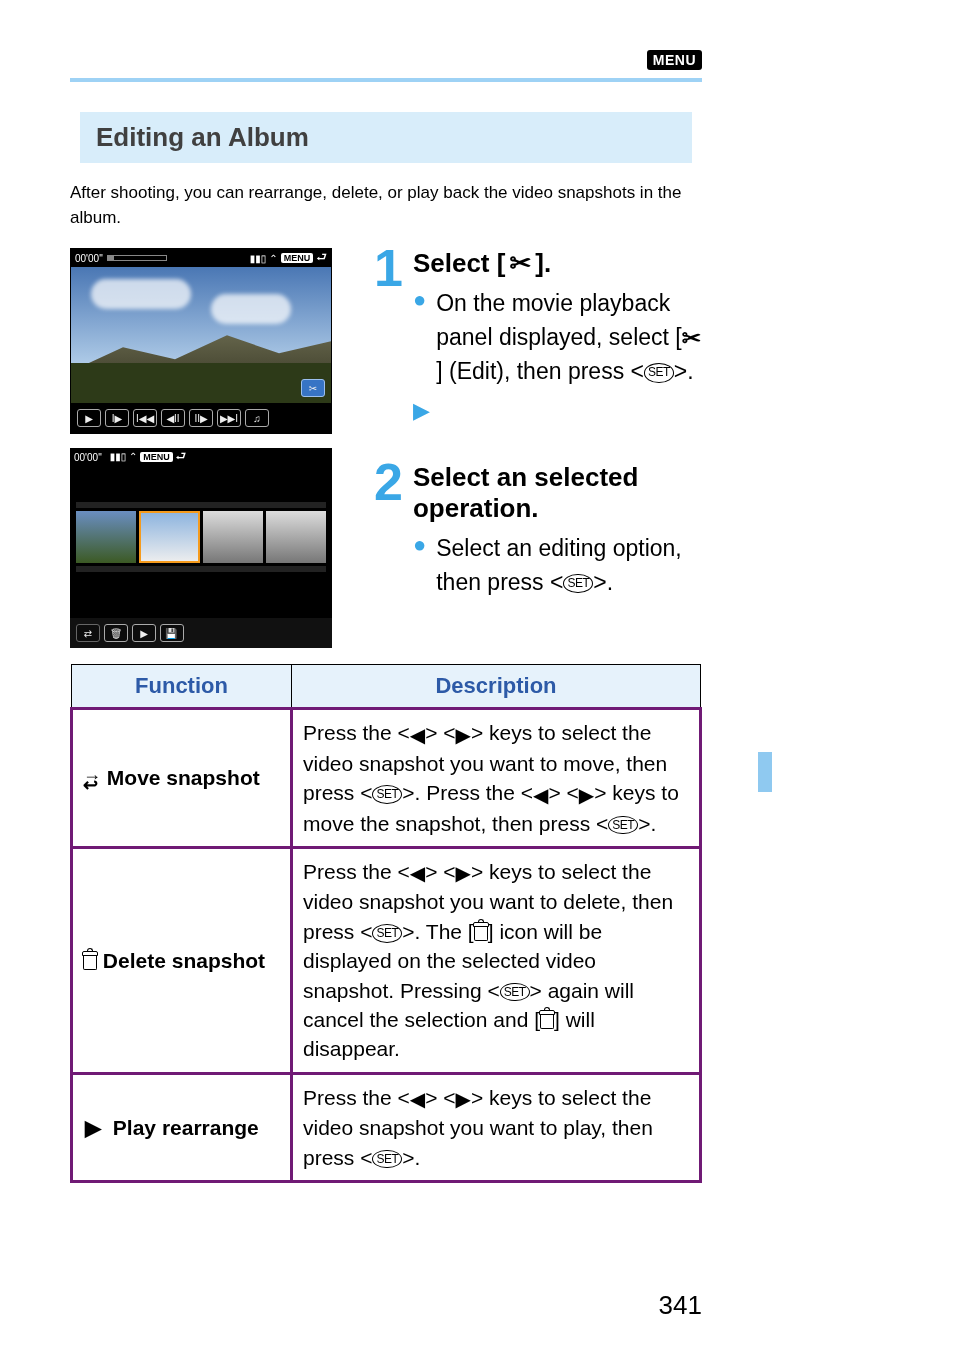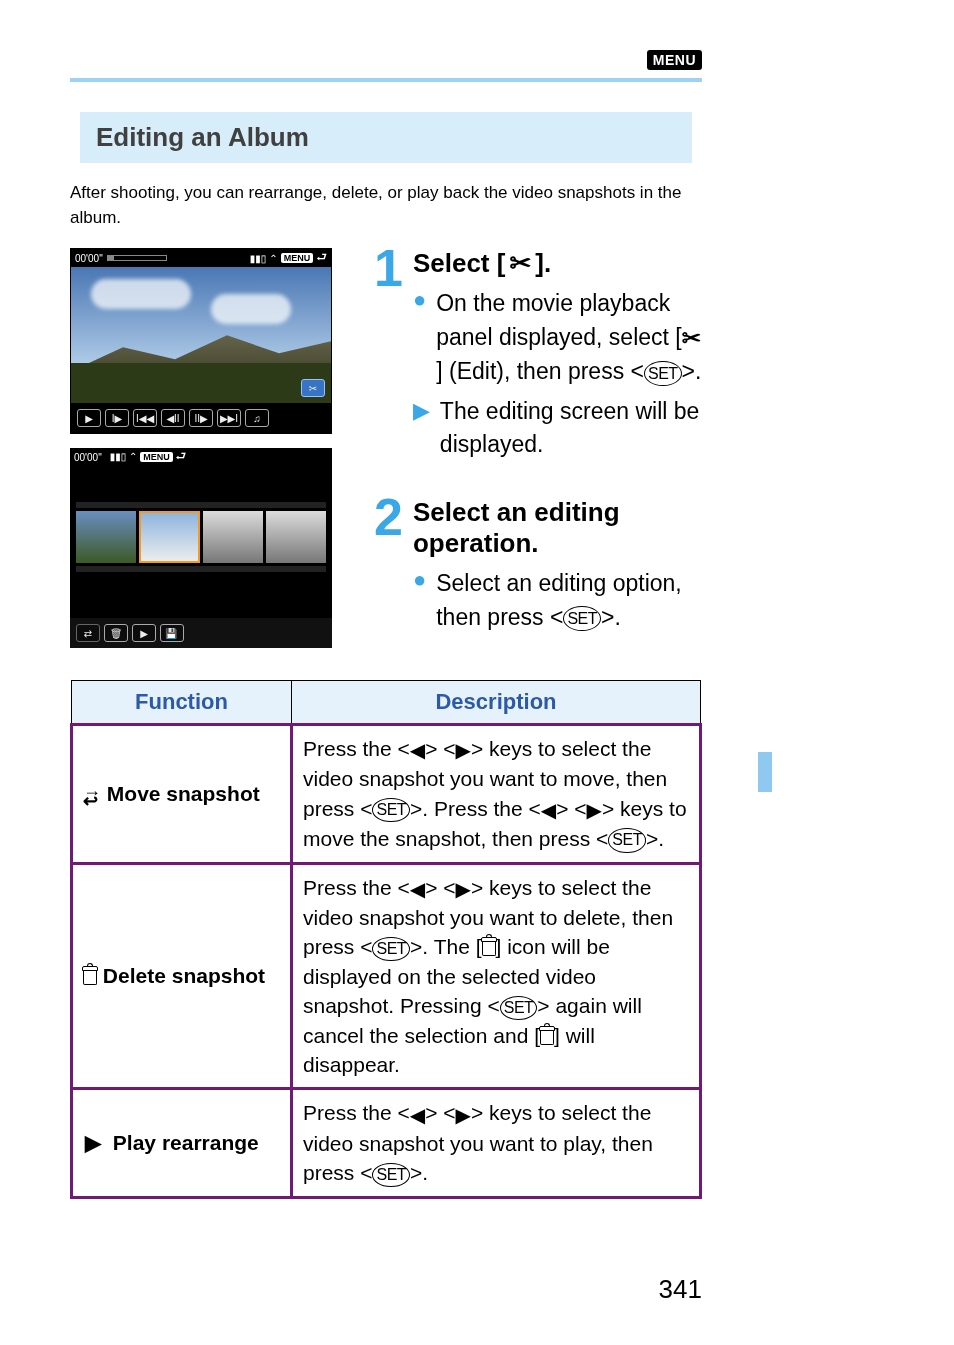--- a/index.html
+++ b/index.html
@@ -39,29 +39,29 @@
   .num { font-size:52px; font-weight:bold; line-height:0.8; }
   .n1 { color:#3aa7e6; }
   .n2 { color:#3aa7e6; }
   .step-title { font-size:26px; font-weight:bold; margin:0 0 8px 0; display:flex; align-items:center; gap:4px; flex-wrap:wrap;}
   .bullets { list-style:none; padding:0; margin:0 0 22px 0; }
   .bullets li { font-size:23px; line-height:1.45; display:flex; gap:10px; margin-bottom:6px;}
   .dot { color:#3aa7e6; font-size:22px; line-height:1.2; flex:none;}
   .arrow { color:#3aa7e6; font-size:22px; flex:none;}
   .inline-icon { display:inline-flex; align-items:center; justify-content:center; vertical-align:middle;}
   .scissors { font-weight:bold; }
-  .set-icon { display:inline-block; border:1.5px solid #000; border-radius:50%; font-size:16px; padding:0 3px; font-family: Arial; vertical-align:middle; letter-spacing:-0.5px; font-weight:normal;}
+  .set-icon { display:inline-block; border:1.5px solid #000; border-radius:50%; font-size:12px; padding:0 3px; font-family: Arial; vertical-align:middle; letter-spacing:-0.5px; font-weight:normal;}
   .key-tri { display:inline-block; vertical-align:middle; font-size:20px;}
   table.ftable { border-collapse:collapse; width:100%; margin-top:16px; font-size:21px;}
   table.ftable th { background:#e6f2fb; color:#2d5aa7; font-weight:bold; padding:8px; border:1px solid #000; text-align:center; font-size:22px;}
   table.ftable td { border:3px solid #701a75; padding:8px 10px; vertical-align:middle; line-height:1.4;}
   table.ftable td.func { font-weight:bold; white-space:nowrap; width:220px;}
   .fn-ico { display:inline-block; width:20px; text-align:center; margin-right:4px;}
   .side-tab { position:absolute; right:0; top:752px; width:14px; height:40px; background:#8fc9f0;}
-  .pagenum { position:absolute; bottom:40px; right:70px; font-size:26px; }
+  .pagenum { position:absolute; bottom:24px; right:70px; font-size:26px; }
   .trash { display:inline-block; position:relative; width:14px; height:15px; border:1.5px solid #000; border-top:none; border-radius:0 0 2px 2px; vertical-align:middle;}
   .trash::before { content:""; position:absolute; top:-4px; left:-2px; right:-2px; height:3px; border:1.5px solid #000; border-radius:2px 2px 0 0; background:#fff;}
   .trash::after { content:""; position:absolute; top:-7px; left:3px; right:3px; height:3px; border:1.5px solid #000; border-bottom:none; border-radius:3px 3px 0 0;}
   .move-ico { display:inline-block; font-size:18px; vertical-align:middle; line-height:0.6;}
 </style>
 </head>
 <body>
 <div class="page">
 
 <div class="header">
@@ -146,30 +146,29 @@
         </div>
         <ul class="bullets">
           <li>
             <span class="dot">●</span>
             <span>
               <span>On the movie playback panel displayed, select [</span><span class="inline-icon scissors">✂</span><span>] (Edit), then press &lt;</span><span class="set-icon">SET</span><span>&gt;.</span>
             </span>
           </li>
           <li>
             <span class="arrow">▶</span>
-            <span>The editing screen will be displayed.</span>
           </li>
         </ul>
       </div>
     </div>
 
     <div class="step" style="margin-top:14px;">
       <div class="num n2">2</div>
       <div style="flex:1">
-        <div class="step-title">Select an editing operation.</div>
+        <div class="step-title">Select an selected operation.</div>
         <ul class="bullets">
           <li>
             <span class="dot">●</span>
             <span>
               <span>Select an editing option, then press &lt;</span><span class="set-icon">SET</span><span>&gt;.</span>
             </span>
           </li>
         </ul>
       </div>
     </div>

